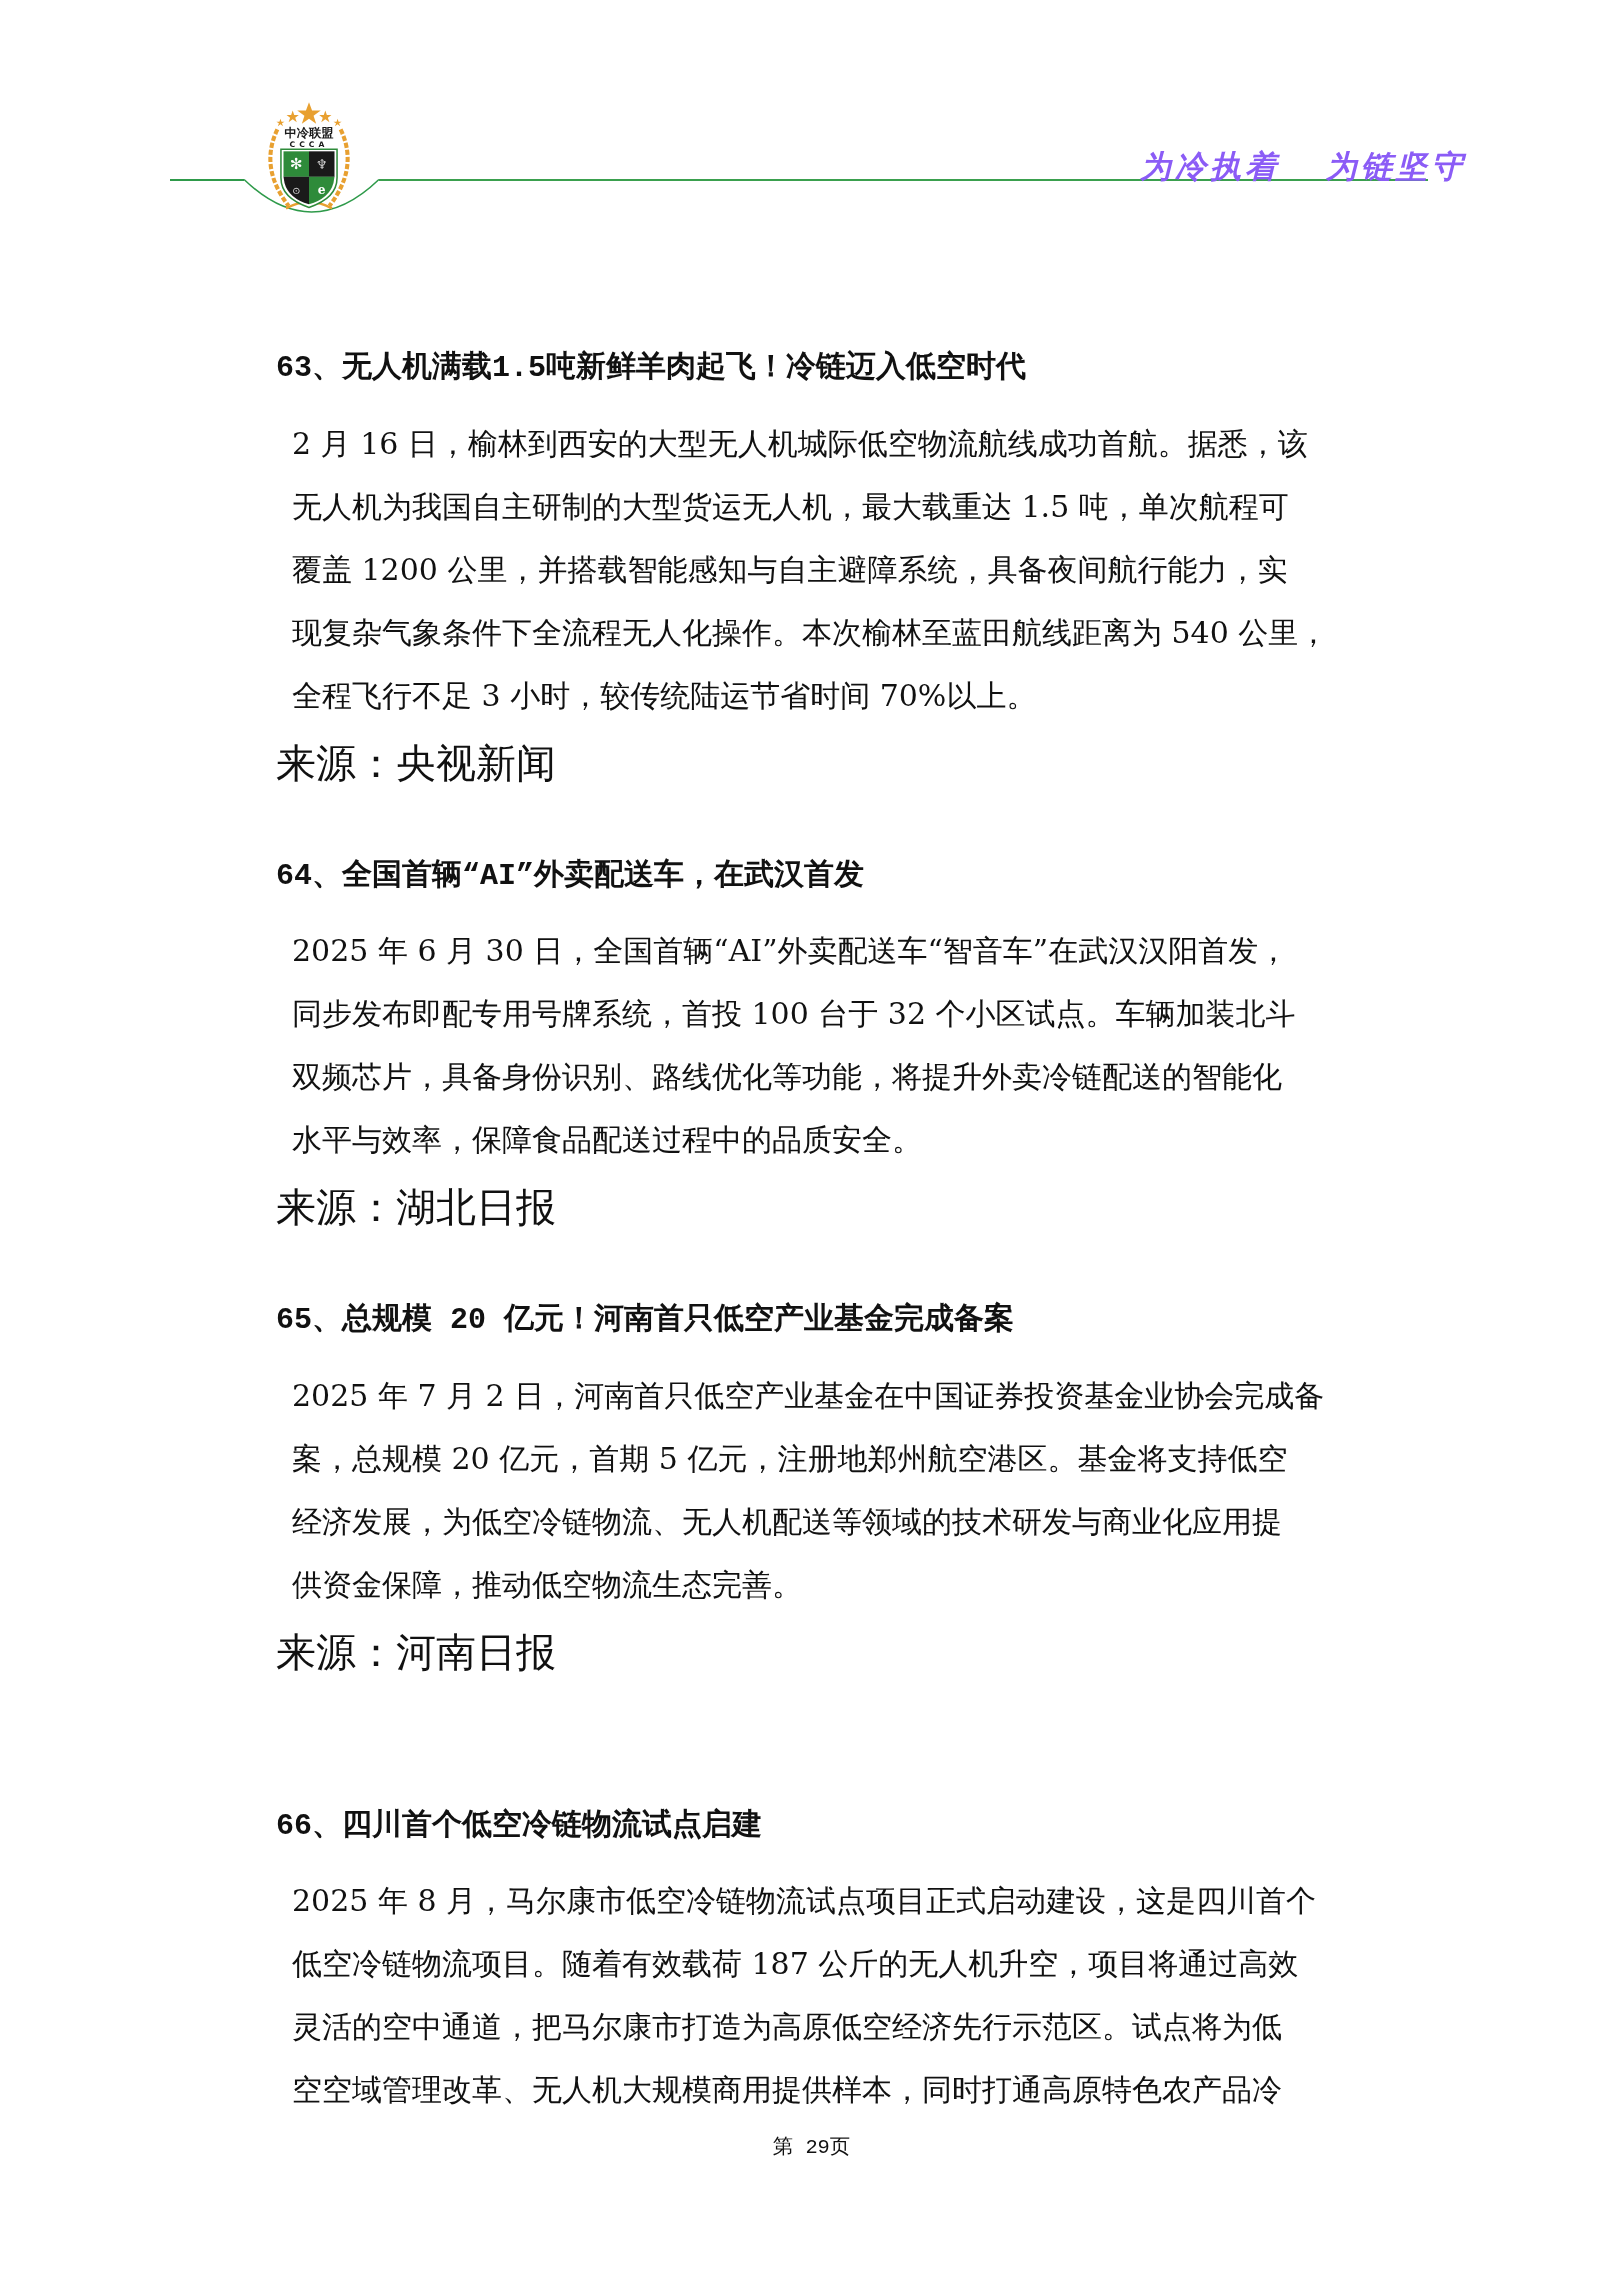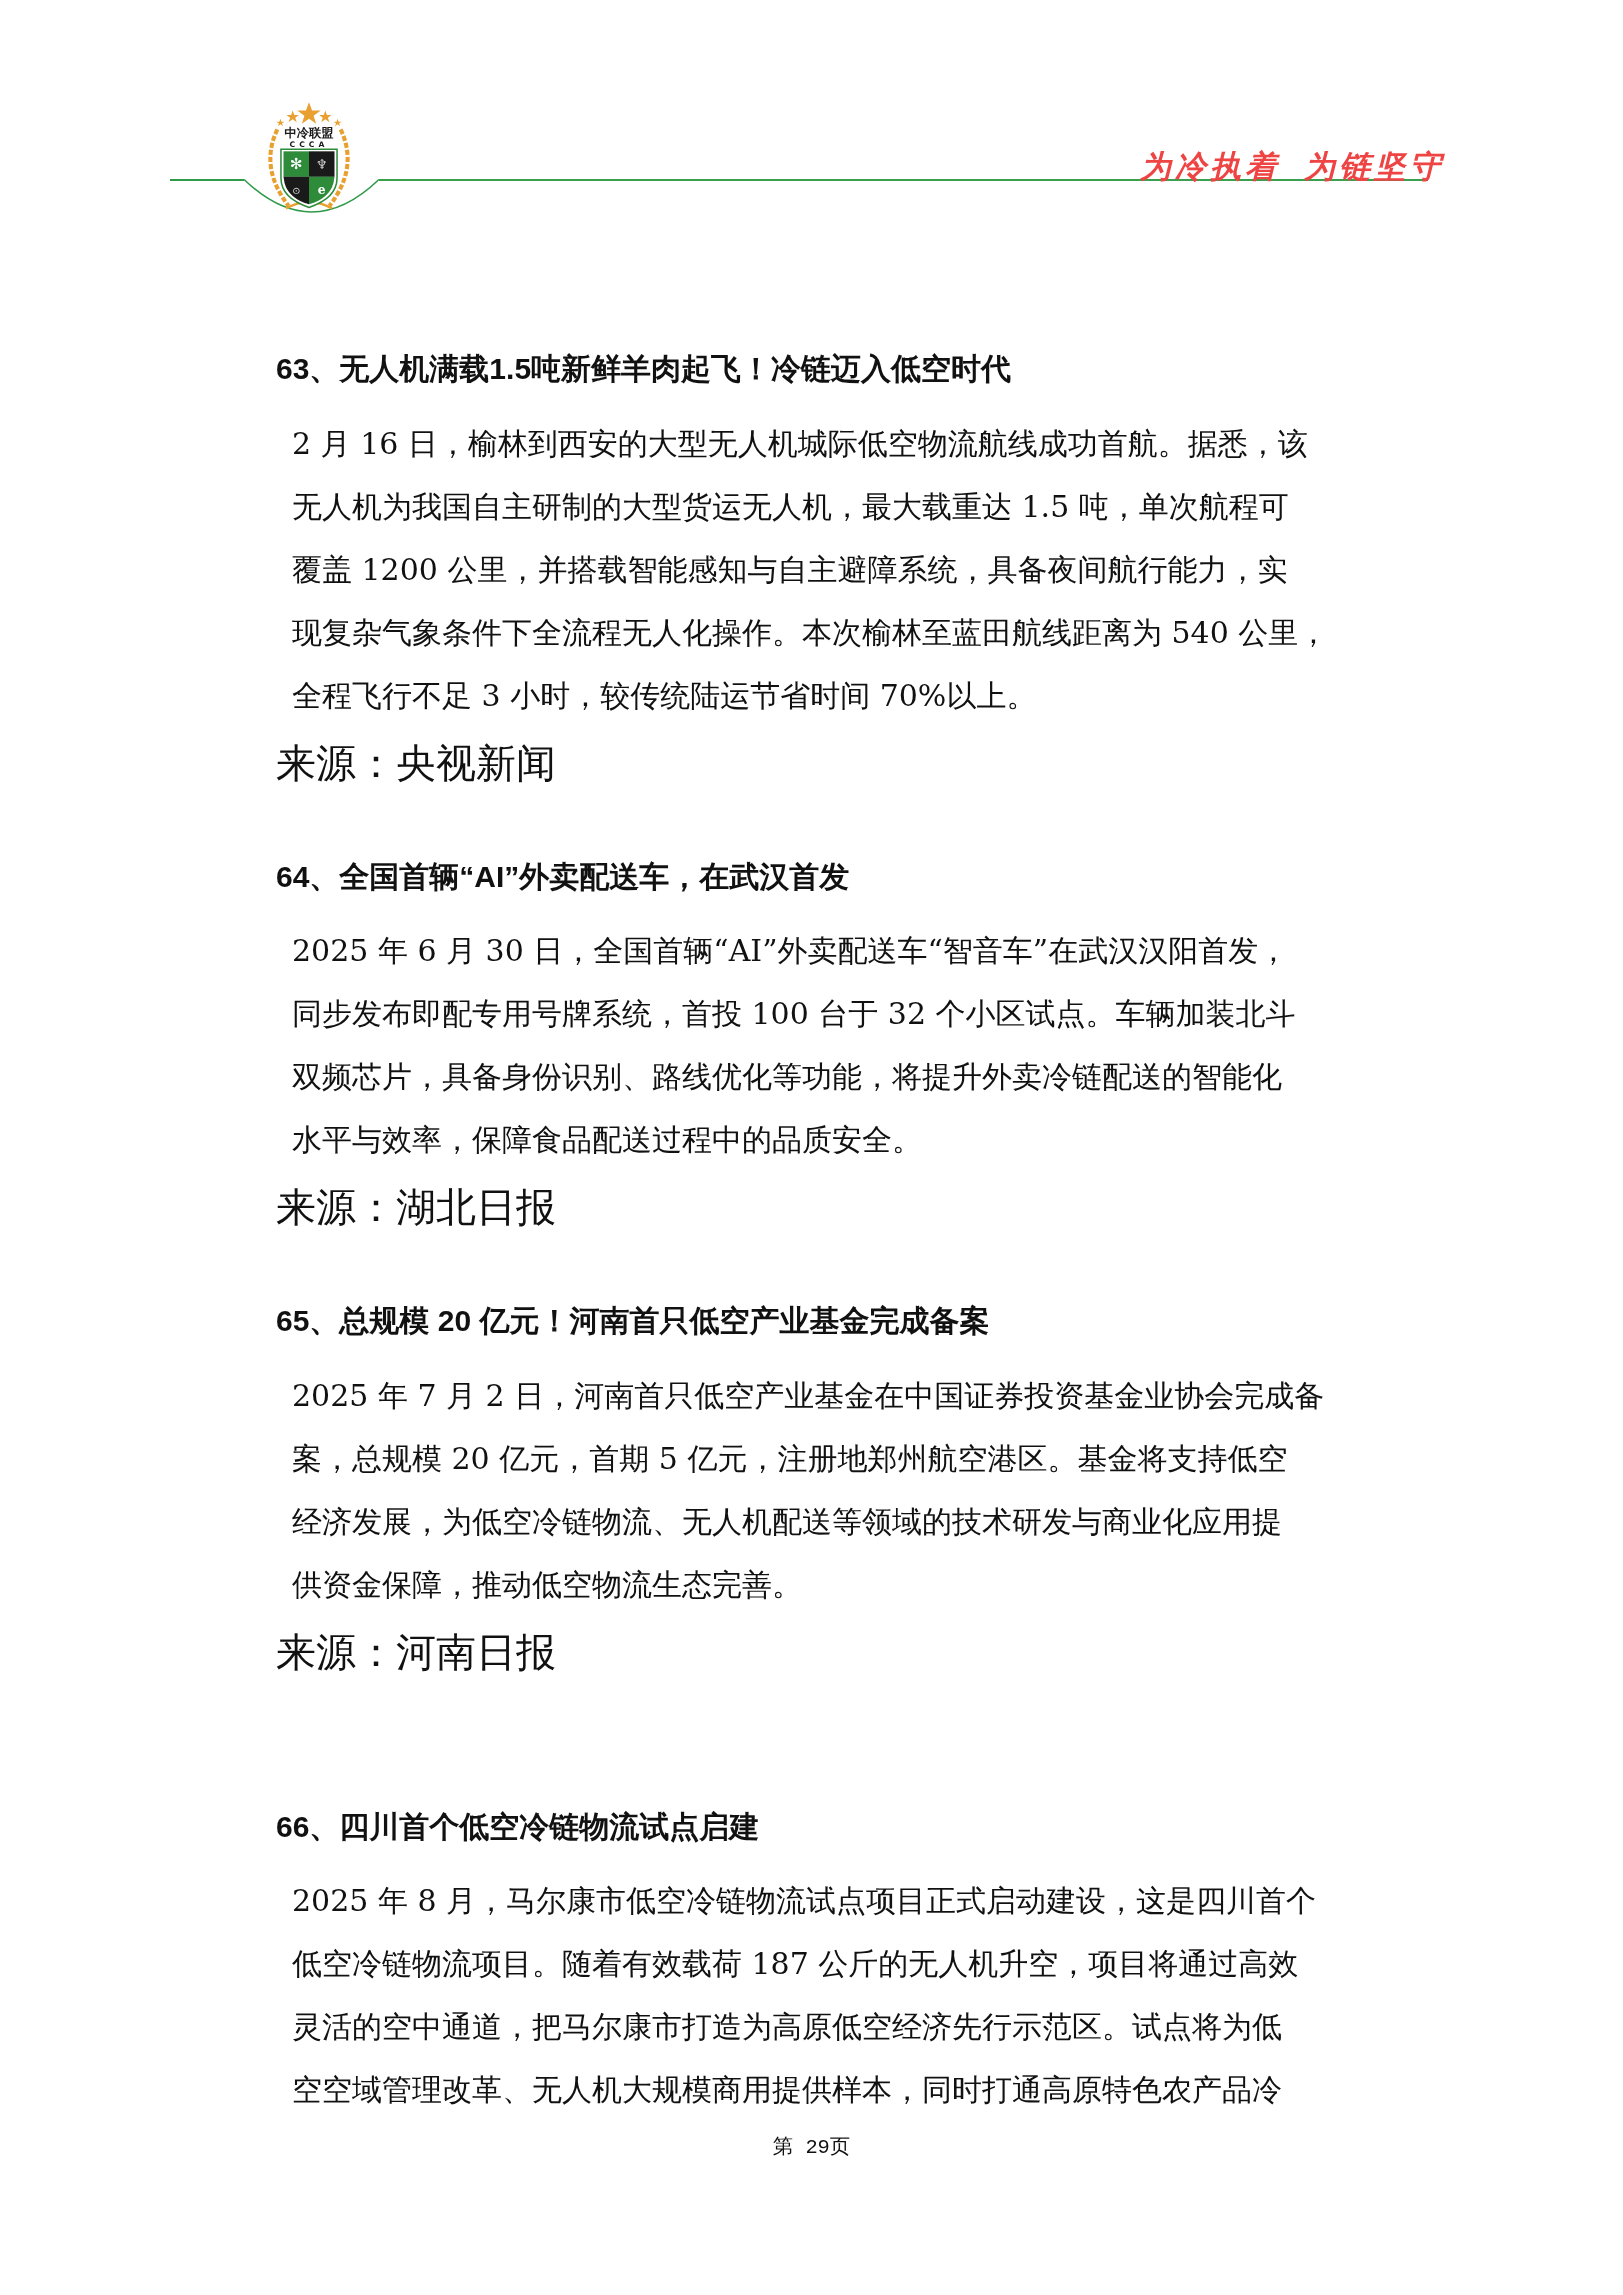--- a/index.html
+++ b/index.html
@@ -3,25 +3,25 @@
   <meta charset="utf-8">
   <style>
     html, body { margin: 0; padding: 0; background: #ffffff; }
     body { width: 1623px; height: 2295px; position: relative; overflow: hidden;
            font-family: "DejaVu Serif", "Liberation Serif", serif; color: #111; }
     .header { position: absolute; left: 0; top: 14px; width: 1623px; height: 215px; }
     .header-line-left { position: absolute; left: 170px; top: 165px; width: 74px; height: 1.5px; background: #2e9a4a; }
     .header-line-right { position: absolute; left: 379px; top: 165px; width: 1049px; height: 1.5px; background: #3aa04e; }
     .header-arc { position: absolute; left: 240px; top: 128px; width: 143px; height: 72px; }
     .logo { position: absolute; left: 258px; top: 87px; width: 102px; height: 118px; }
-    .motto { position: absolute; left: 1140px; top: 132px; font-family: Liberation Serif, serif;
-             font-size: 31px; font-weight: bold; font-style: italic; color: #ef4444; letter-spacing: 4.1px; white-space: pre; }
+    .motto { position: absolute; left: 1140px; top: 132px; font-family: Liberation Mono, monospace;
+             font-size: 31px; font-weight: bold; font-style: italic; color: #8b5cf6; letter-spacing: 4.1px; white-space: pre; }
     .content { position: absolute; left: 276px; top: 348px; width: 1084px; }
     .article { margin: 0; }
-    .title { font-family: Liberation Sans, sans-serif; font-weight: bold; font-size: 30px;
+    .title { font-family: Liberation Mono, monospace; font-weight: bold; font-size: 30px;
              line-height: 41px; height: 41px; margin: 0 0 22.5px 0; color: #111; white-space: nowrap; }
     .para { font-size: 30px; line-height: 63px; margin: 16px; text-align: justify; text-align-last: left; }
     .source { font-size: 40px; line-height: 41px; margin-top: 10.2px; }
     .gap1 { height: 72px; }
     .gap2 { height: 72px; }
     .gap3 { height: 133px; }
     .footer { position: absolute; left: 0; top: 2132px; width: 1623px; text-align: center;
               font-family: Liberation Mono, monospace; font-size: 20.4px; color: #111; }
   </style>
 </head>

